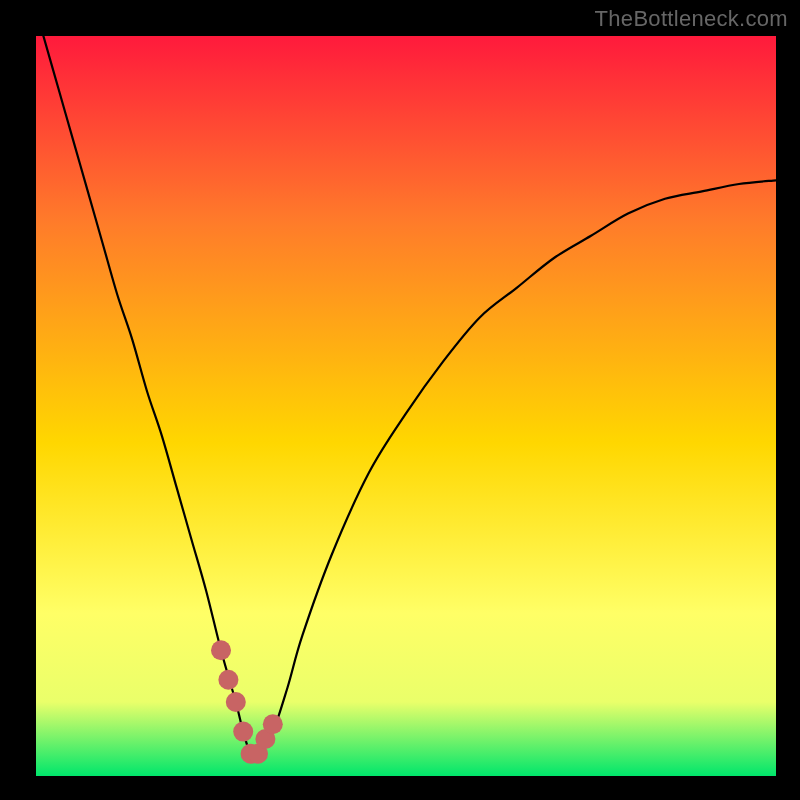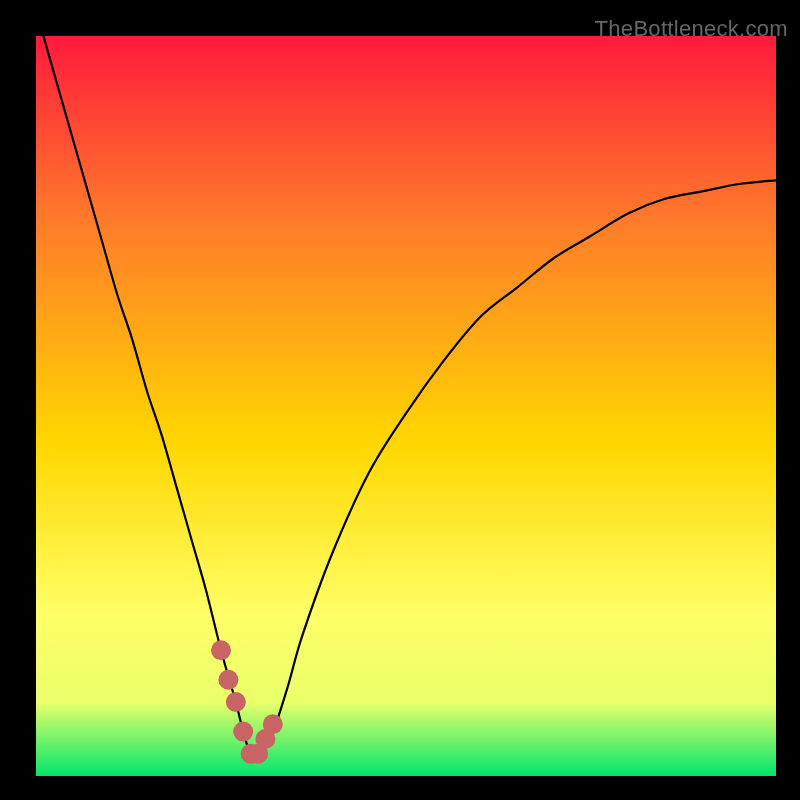--- a/index.html
+++ b/index.html
@@ -11,21 +11,21 @@
     overflow: hidden;
     font-family: Arial, Helvetica, sans-serif;
   }
   .stage {
     position: relative;
     width: 800px;
     height: 800px;
   }
   .watermark {
     position: absolute;
-    top: 16px;
+    top: 6px;
     right: 12px;
     color: #666666;
     font-size: 22px;
     font-weight: 500;
     letter-spacing: 0.3px;
     z-index: 50;
   }
   .plot-wrap {
     position: absolute;
     left: 36px;

